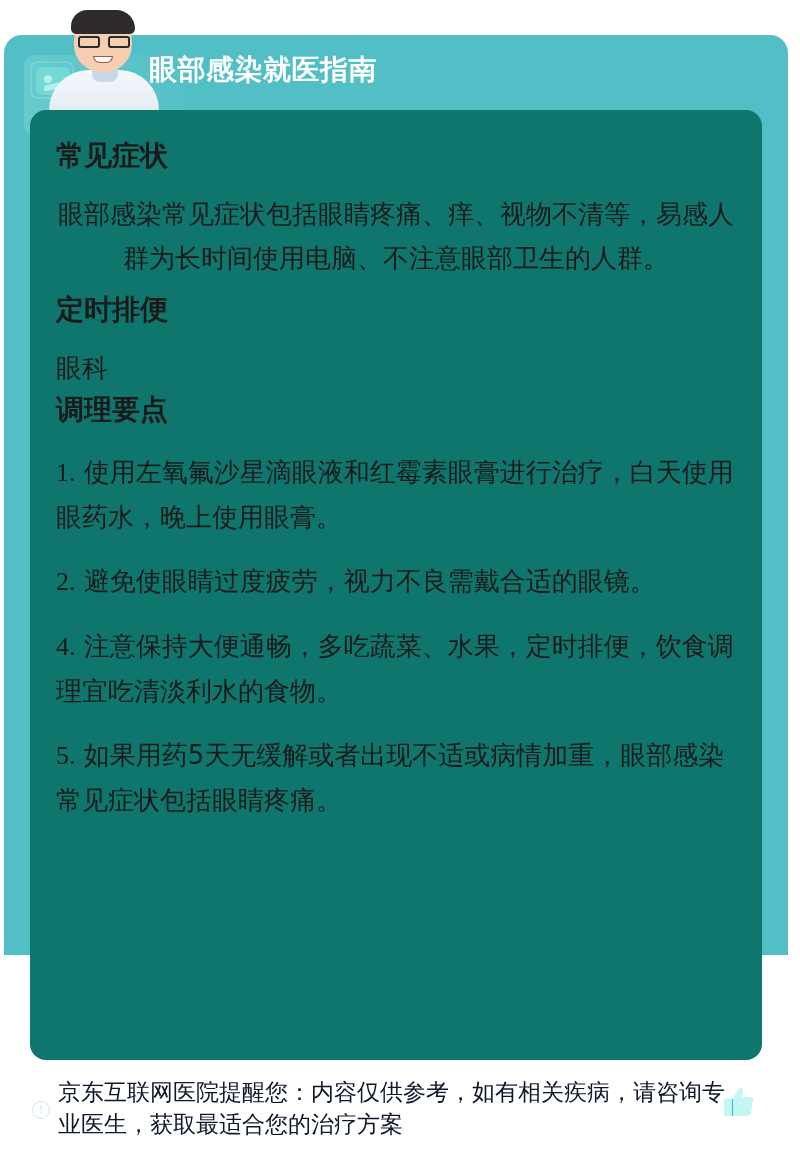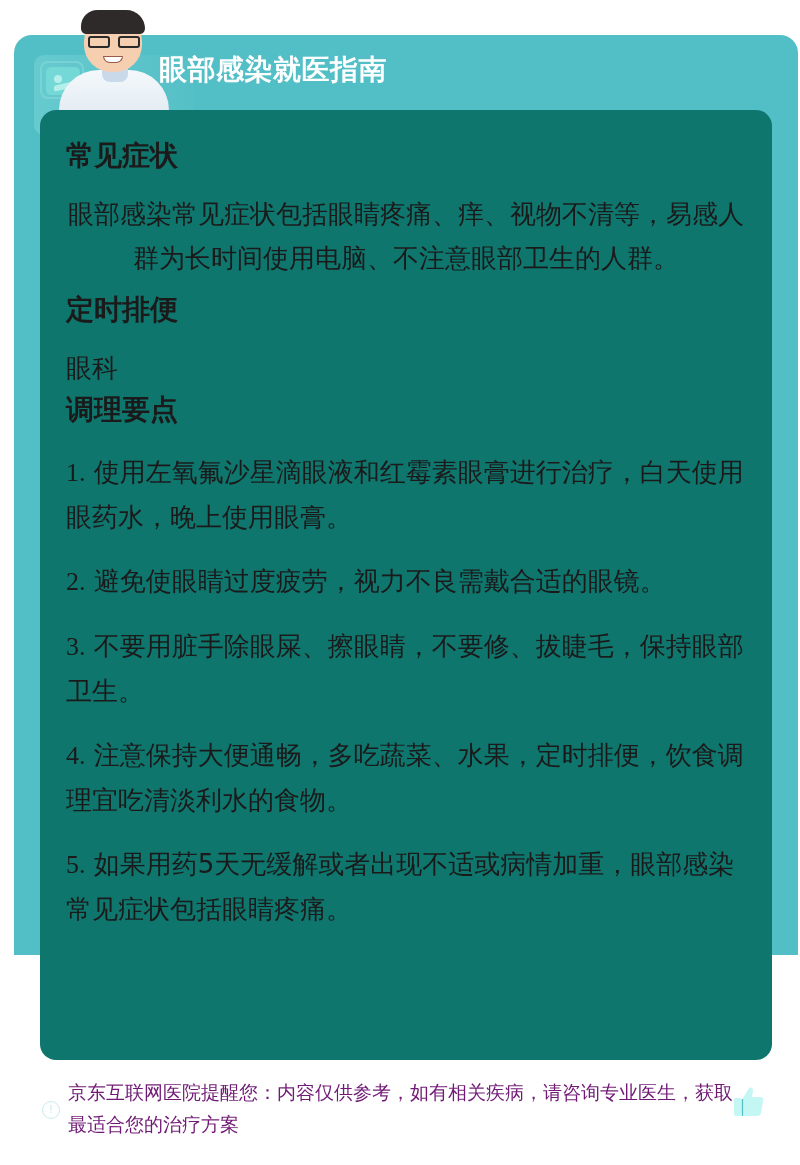--- a/index.html
+++ b/index.html
@@ -1,20 +1,20 @@
 <!DOCTYPE html>
 <html><head>
 <meta charset="utf-8">
 <style>
   * { box-sizing: border-box; margin: 0; padding: 0; }
   html, body { width: 800px; height: 1165px; background: #ffffff; overflow: hidden; }
   body { font-family: "DejaVu Sans", "Liberation Sans", sans-serif; position: relative; }
 
   .panel {
-    position: absolute; left: 14px; top: 35px; width: 784px; height: 920px;
+    position: absolute; left: 4px; top: 35px; width: 784px; height: 920px;
     background: #52bec5; border-radius: 18px 18px 0 0;
   }
   .header-glow {
     position: absolute; left: 20px; top: 20px; width: 160px; height: 80px;
     background: linear-gradient(90deg, rgba(140,225,225,0.35), rgba(140,225,225,0.05));
     border-radius: 10px;
   }
   .img-icon {
     position: absolute; left: 26px; top: 26px; width: 44px; height: 38px;
     border: 2px solid rgba(160,230,230,0.35); border-radius: 8px;
@@ -84,21 +84,21 @@
 
   .footer {
     position: absolute; left: 28px; top: 1041px; width: 700px;
     display: flex; align-items: center;
   }
   .info-icon {
     width: 18px; height: 18px; border: 1.5px solid #c8ecee; border-radius: 50%;
     color: #c8ecee; font-size: 11px; line-height: 15px; text-align: center; flex: 0 0 18px;
     margin-right: 8px; margin-top: 4px;
   }
-  .footer-text { font-size: 19px; line-height: 32px; color: #701a75; }
+  .footer-text { font-size: 23px; line-height: 32px; color: #0f172a; }
   .thumb {
     position: absolute; left: 718px; top: 1050px; width: 34px; height: 34px;
   }
 </style>
 </head>
 <body>
 
 <div class="panel">
   <div class="header-glow"></div>
   <div class="img-icon">
@@ -131,24 +131,20 @@
     <div class="section-title">调理要点</div>
     <div class="tip">
       <span class="num">1.</span>
       <span>使用左氧氟沙星滴眼液和红霉素眼膏进行治疗，白天使用眼药水，晚上使用眼膏。</span>
     </div>
     <div class="tip">
       <span class="num">2.</span>
       <span>避免使眼睛过度疲劳，视力不良需戴合适的眼镜。</span>
     </div>
     <div class="tip">
-      <span class="num">3.</span>
-      <span>不要用脏手除眼屎、擦眼睛，不要修、拔睫毛，保持眼部卫生。</span>
-    </div>
-    <div class="tip">
       <span class="num">4.</span>
       <span>注意保持大便通畅，多吃蔬菜、水果，定时排便，饮食调理宜吃清淡利水的食物。</span>
     </div>
     <div class="tip">
       <span class="num">5.</span>
       <span>如果用药5天无缓解或者出现不适或病情加重，眼部感染常见症状包括眼睛疼痛。</span>
     </div>
   </div>
 
   <div class="footer">

